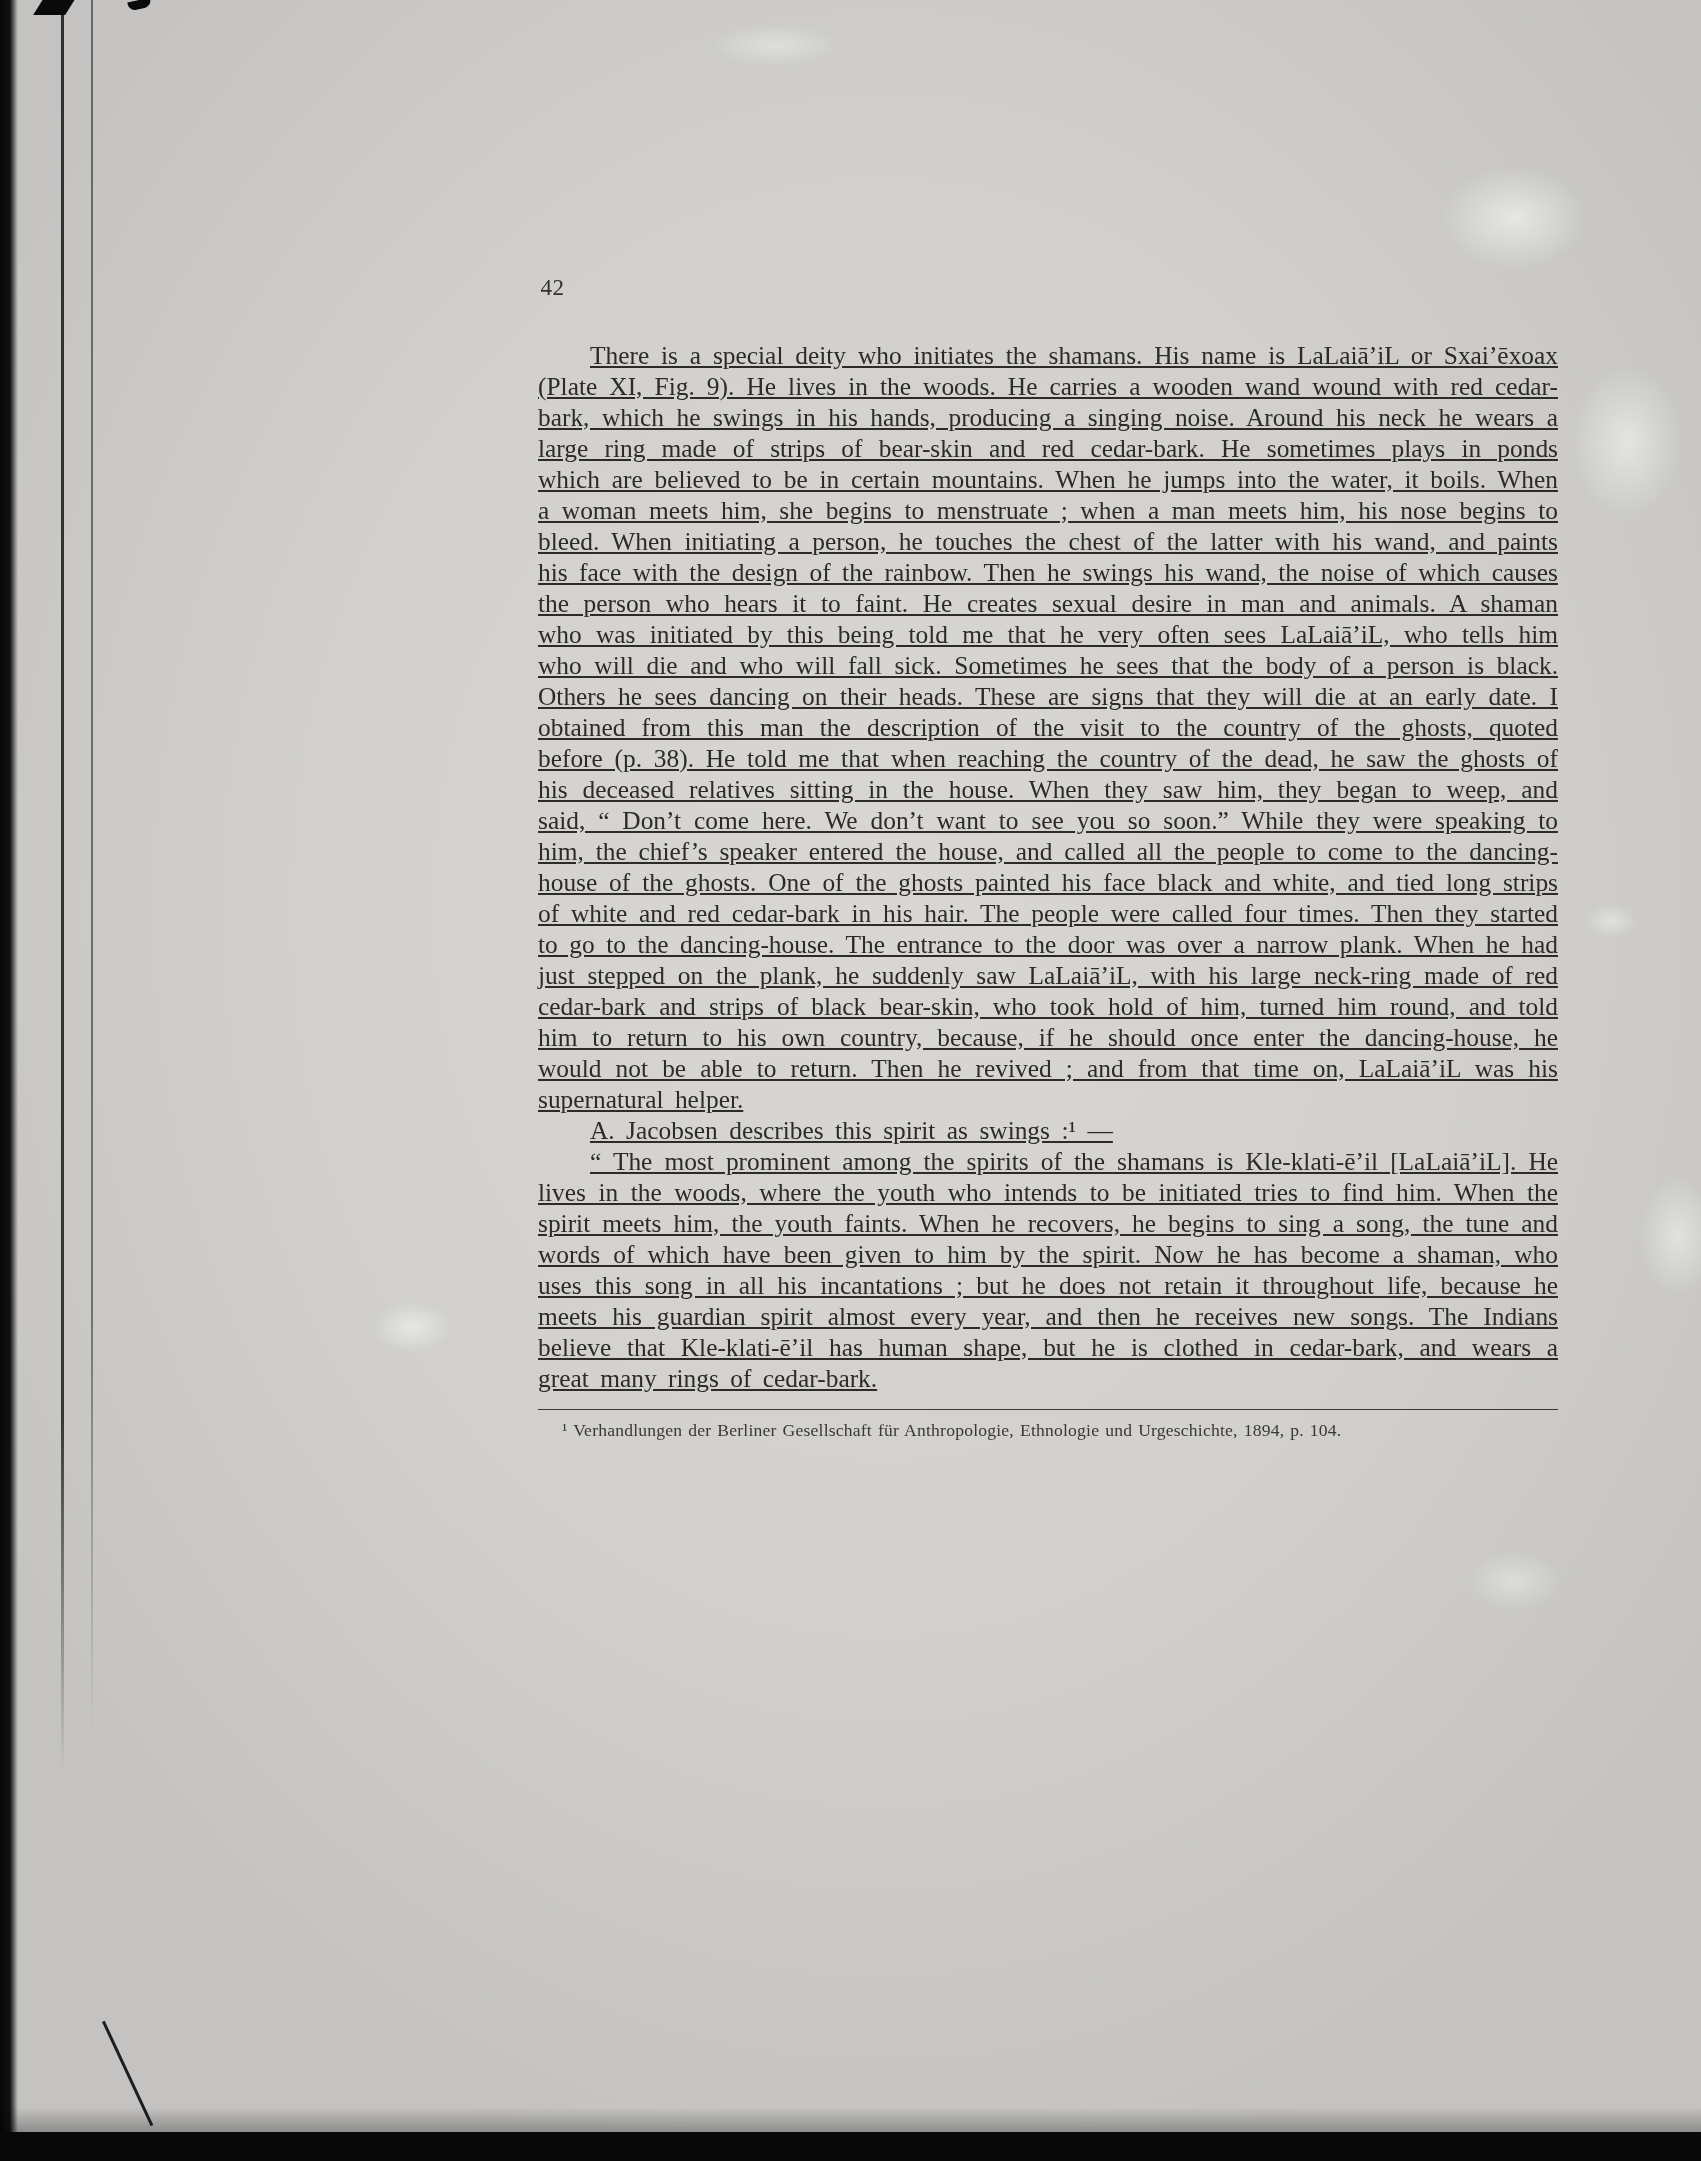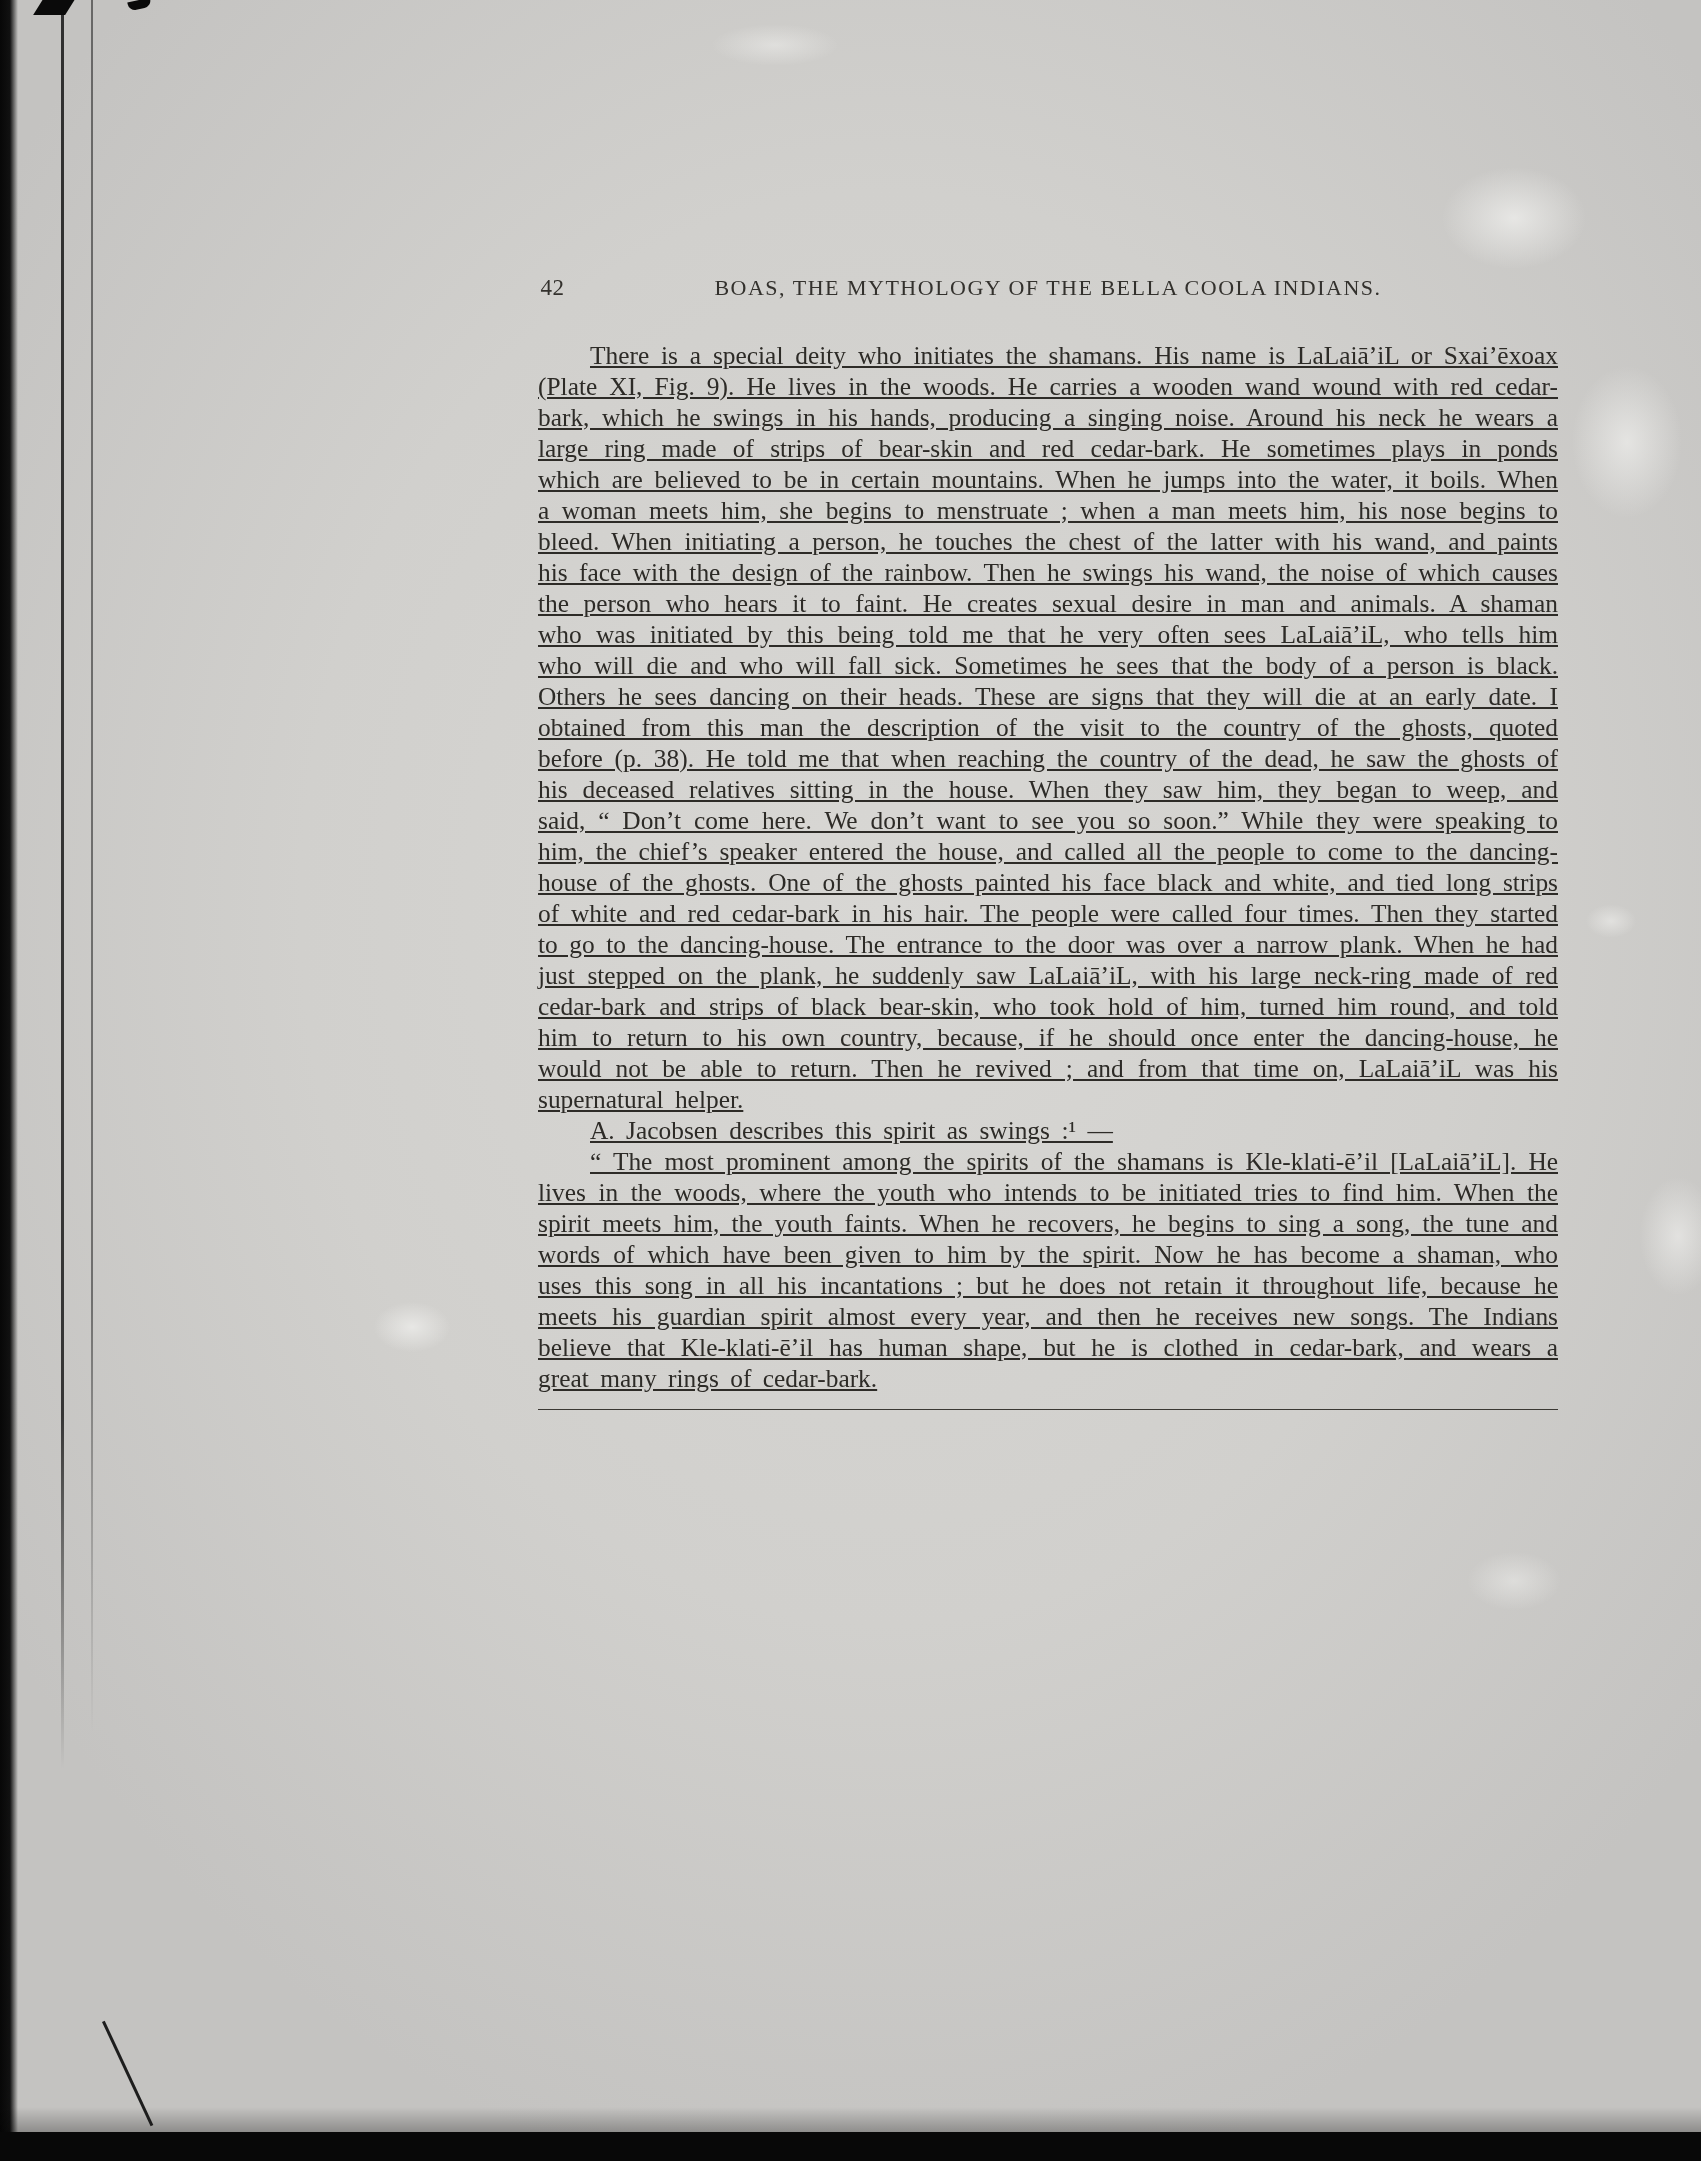--- a/index.html
+++ b/index.html
@@ -142,28 +142,28 @@
   <div class="mark-1"></div>
   <div class="mark-2"></div>
   <div class="bottom-fade"></div>
   <div class="edge-bottom"></div>
   <div class="scratch"></div>
 
   <div class="text-block">
 
     <div class="running-head">
       <span class="page-number">42</span>
-      <div class="head-title">BOAS, THE MYTHOLOGY OF THE BELLA COOLA INDIANS.</div>
     </div>
 
     <div class="body-text">
       <p class="para">There is a special deity who initiates the shamans. His name is LaLaiā’iL or Sxai’ēxoax (Plate XI, Fig. 9). He lives in the woods. He carries a wooden wand wound with red cedar-bark, which he swings in his hands, producing a singing noise. Around his neck he wears a large ring made of strips of bear-skin and red cedar-bark. He sometimes plays in ponds which are believed to be in certain mountains. When he jumps into the water, it boils. When a woman meets him, she begins to menstruate ; when a man meets him, his nose begins to bleed. When initiating a person, he touches the chest of the latter with his wand, and paints his face with the design of the rainbow. Then he swings his wand, the noise of which causes the person who hears it to faint. He creates sexual desire in man and animals. A shaman who was initiated by this being told me that he very often sees LaLaiā’iL, who tells him who will die and who will fall sick. Sometimes he sees that the body of a person is black. Others he sees dancing on their heads. These are signs that they will die at an early date. I obtained from this man the description of the visit to the country of the ghosts, quoted before (p. 38). He told me that when reaching the country of the dead, he saw the ghosts of his deceased relatives sitting in the house. When they saw him, they began to weep, and said, “ Don’t come here. We don’t want to see you so soon.” While they were speaking to him, the chief’s speaker entered the house, and called all the people to come to the dancing-house of the ghosts. One of the ghosts painted his face black and white, and tied long strips of white and red cedar-bark in his hair. The people were called four times. Then they started to go to the dancing-house. The entrance to the door was over a narrow plank. When he had just stepped on the plank, he suddenly saw LaLaiā’iL, with his large neck-ring made of red cedar-bark and strips of black bear-skin, who took hold of him, turned him round, and told him to return to his own country, because, if he should once enter the dancing-house, he would not be able to return. Then he revived ; and from that time on, LaLaiā’iL was his supernatural helper.</p>
       <p class="para">A. Jacobsen describes this spirit as swings :¹ —</p>
       <p class="para">“ The most prominent among the spirits of the shamans is Kle-klati-ē’il [LaLaiā’iL]. He lives in the woods, where the youth who intends to be initiated tries to find him. When the spirit meets him, the youth faints. When he recovers, he begins to sing a song, the tune and words of which have been given to him by the spirit. Now he has become a shaman, who uses this song in all his incantations ; but he does not retain it throughout life, because he meets his guardian spirit almost every year, and then he receives new songs. The Indians believe that Kle-klati-ē’il has human shape, but he is clothed in cedar-bark, and wears a great many rings of cedar-bark.</p>
     </div>
 
     <hr class="footnote-rule">
 
+    <div class="footnote">¹ Verhandlungen der Berliner Gesellschaft für Anthropologie, Ethnologie und Urgeschichte, 1894, p. 104.</div>
 
   </div>
 
 </div>
 
 
 </body></html>

